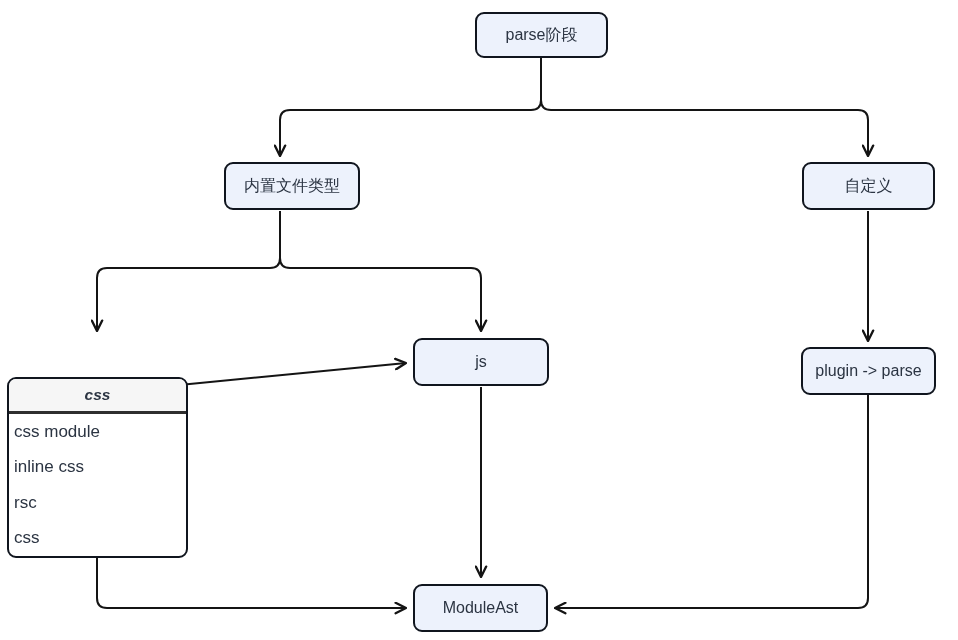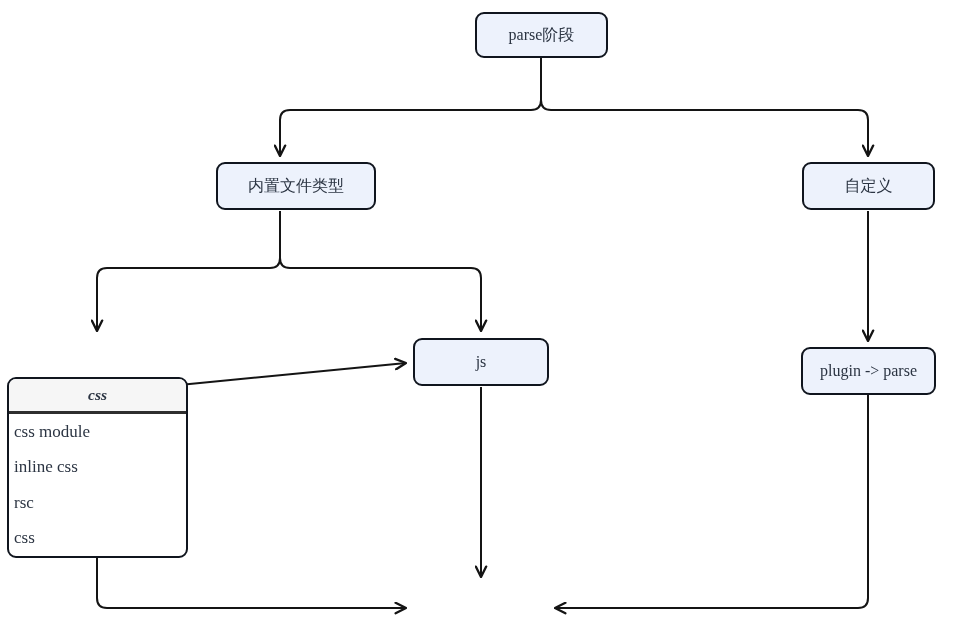--- a/index.html
+++ b/index.html
@@ -9,21 +9,21 @@
     --table-body-fill:#ffffff;
     --edge:#141414;
     --text:#2b3442;
     --background:#ffffff;
   }
   html,body{margin:0;padding:0;background:var(--background);}
   .canvas{
     position:relative;
     width:958px;height:640px;
     background:var(--background);
-    font-family:Liberation Serif, serif;
+    font-family:Liberation Sans, sans-serif;
     color:var(--text);
     overflow:hidden;
   }
   .edges{position:absolute;left:0;top:0;width:958px;height:640px;}
   .edge{fill:none;stroke:var(--edge);stroke-width:2px;}
   .arrowhead{fill:none;stroke:var(--edge);stroke-width:1.8px;stroke-linejoin:round;stroke-linecap:round;}
   .node{
     position:absolute;
     box-sizing:border-box;
     display:flex;align-items:center;justify-content:center;
@@ -80,21 +80,21 @@
     <path class="edge" d="M108,392 L406,363" marker-end="url(#arrow)"></path>
     <path class="edge" d="M481,387 L481,577" marker-end="url(#arrow)"></path>
     <path class="edge" d="M97,518 L97,598 Q97,608 107,608 L406,608" marker-end="url(#arrow)"></path>
     <path class="edge" d="M868,395 L868,598 Q868,608 858,608 L555,608" marker-end="url(#arrow)"></path>
   </svg>
 
   <div class="node" style="left:475px;top:12px;width:133px;height:46px;">
     <span>parse阶段</span>
   </div>
 
-  <div class="node" style="left:216px;top:162px;width:160px;height:48px;align-items:center;">
+  <div class="node" style="left:224px;top:162px;width:136px;height:48px;align-items:center;">
     <span>内置文件类型</span>
   </div>
 
   <div class="node" style="left:802px;top:162px;width:133px;height:48px;">
     <span>自定义</span>
   </div>
 
   <div class="classbox" style="left:7px;top:337px;width:181px;height:181px;">
     <div class="classbox-header">css</div>
     <div class="classbox-row">css module</div>
@@ -104,14 +104,17 @@
   </div>
 
   <div class="node" style="left:413px;top:338px;width:136px;height:48px;">
     <span>js</span>
   </div>
 
   <div class="node" style="left:801px;top:347px;width:135px;height:48px;align-items:center;">
     <span>plugin -&gt; parse</span>
   </div>
 
+  <div class="node" style="left:413px;top:584px;width:135px;height:48px;">
+    <span>ModuleAst</span>
+  </div>
 
 </div>
 
 </body></html>

